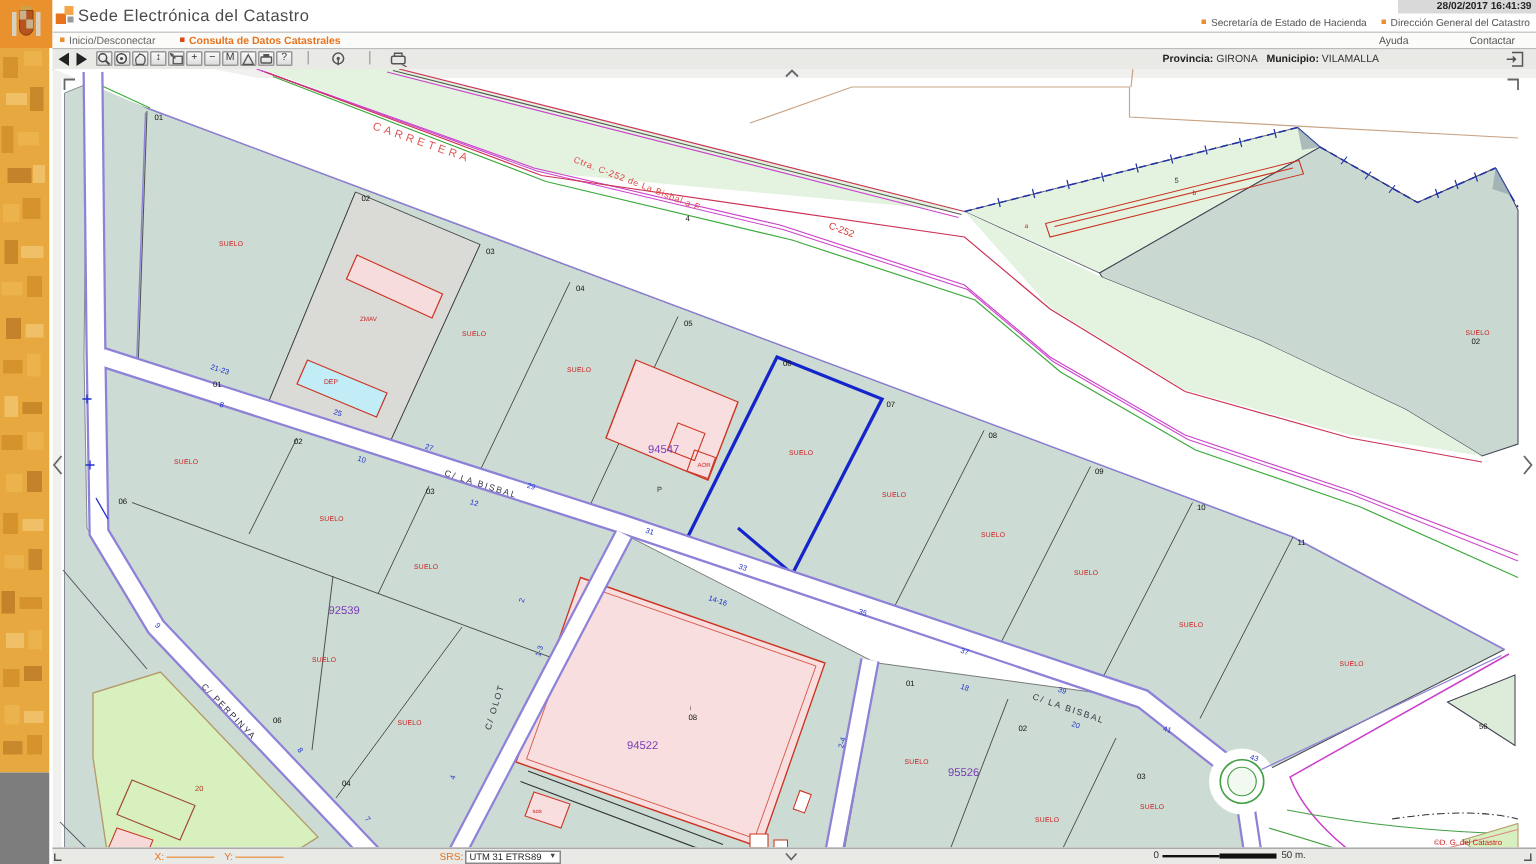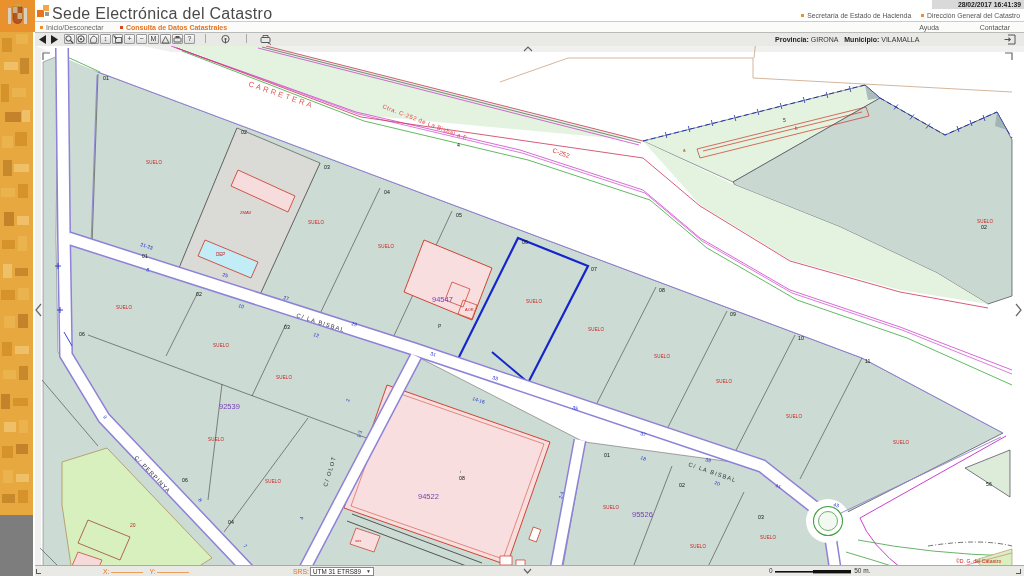--- a/index.html
+++ b/index.html
@@ -2,21 +2,21 @@
 <html><head>
 <meta charset="utf-8">
 <style>
   html,body{margin:0;padding:0;width:1024px;height:576px;overflow:hidden;background:#fff;font-family:"Liberation Sans",sans-serif;}
   #stage{position:relative;width:1024px;height:576px;}
   .abs{position:absolute;}
   
   #logo{left:0;top:0;width:35px;height:32px;background:#e8912d;}
   #photo{left:0;top:32px;width:33px;height:544px;}
   #title-row{left:35px;top:0;width:989px;height:22px;background:#fff;}
-  #title{left:17px;top:5px;font-size:16px;color:#4a4a4a;letter-spacing:.3px;}
+  #title{left:17px;top:5px;font-size:11px;color:#4a4a4a;letter-spacing:.3px;}
   #title-icon{left:2px;top:4px;width:13px;height:13px;}
   #date-strip{right:0;top:0;width:92px;height:9px;background:#d9d9d9;font-size:6.8px;font-weight:bold;color:#222;text-align:right;padding:1px 3px 0 0;box-sizing:border-box;}
   #gov-links{right:4px;top:12px;font-size:6.8px;color:#555;}
   .bullet{display:inline-block;width:3px;height:3px;background:#e8912d;margin:0 3px 1px 8px;}
   #hr1{left:35px;top:21px;width:989px;height:1px;background:#ccc;}
   #tabs-row{left:35px;top:22px;width:989px;height:10px;background:#fbfbfa;border-bottom:1px solid #bbb;font-size:7px;}
   #tab-inicio{left:5px;top:2px;color:#666;}
   #tab-consulta{left:85px;top:2px;color:#e8731d;font-weight:bold;}
   #ayuda{right:85px;top:2px;color:#555;}
   #contactar{right:14px;top:2px;color:#555;}

